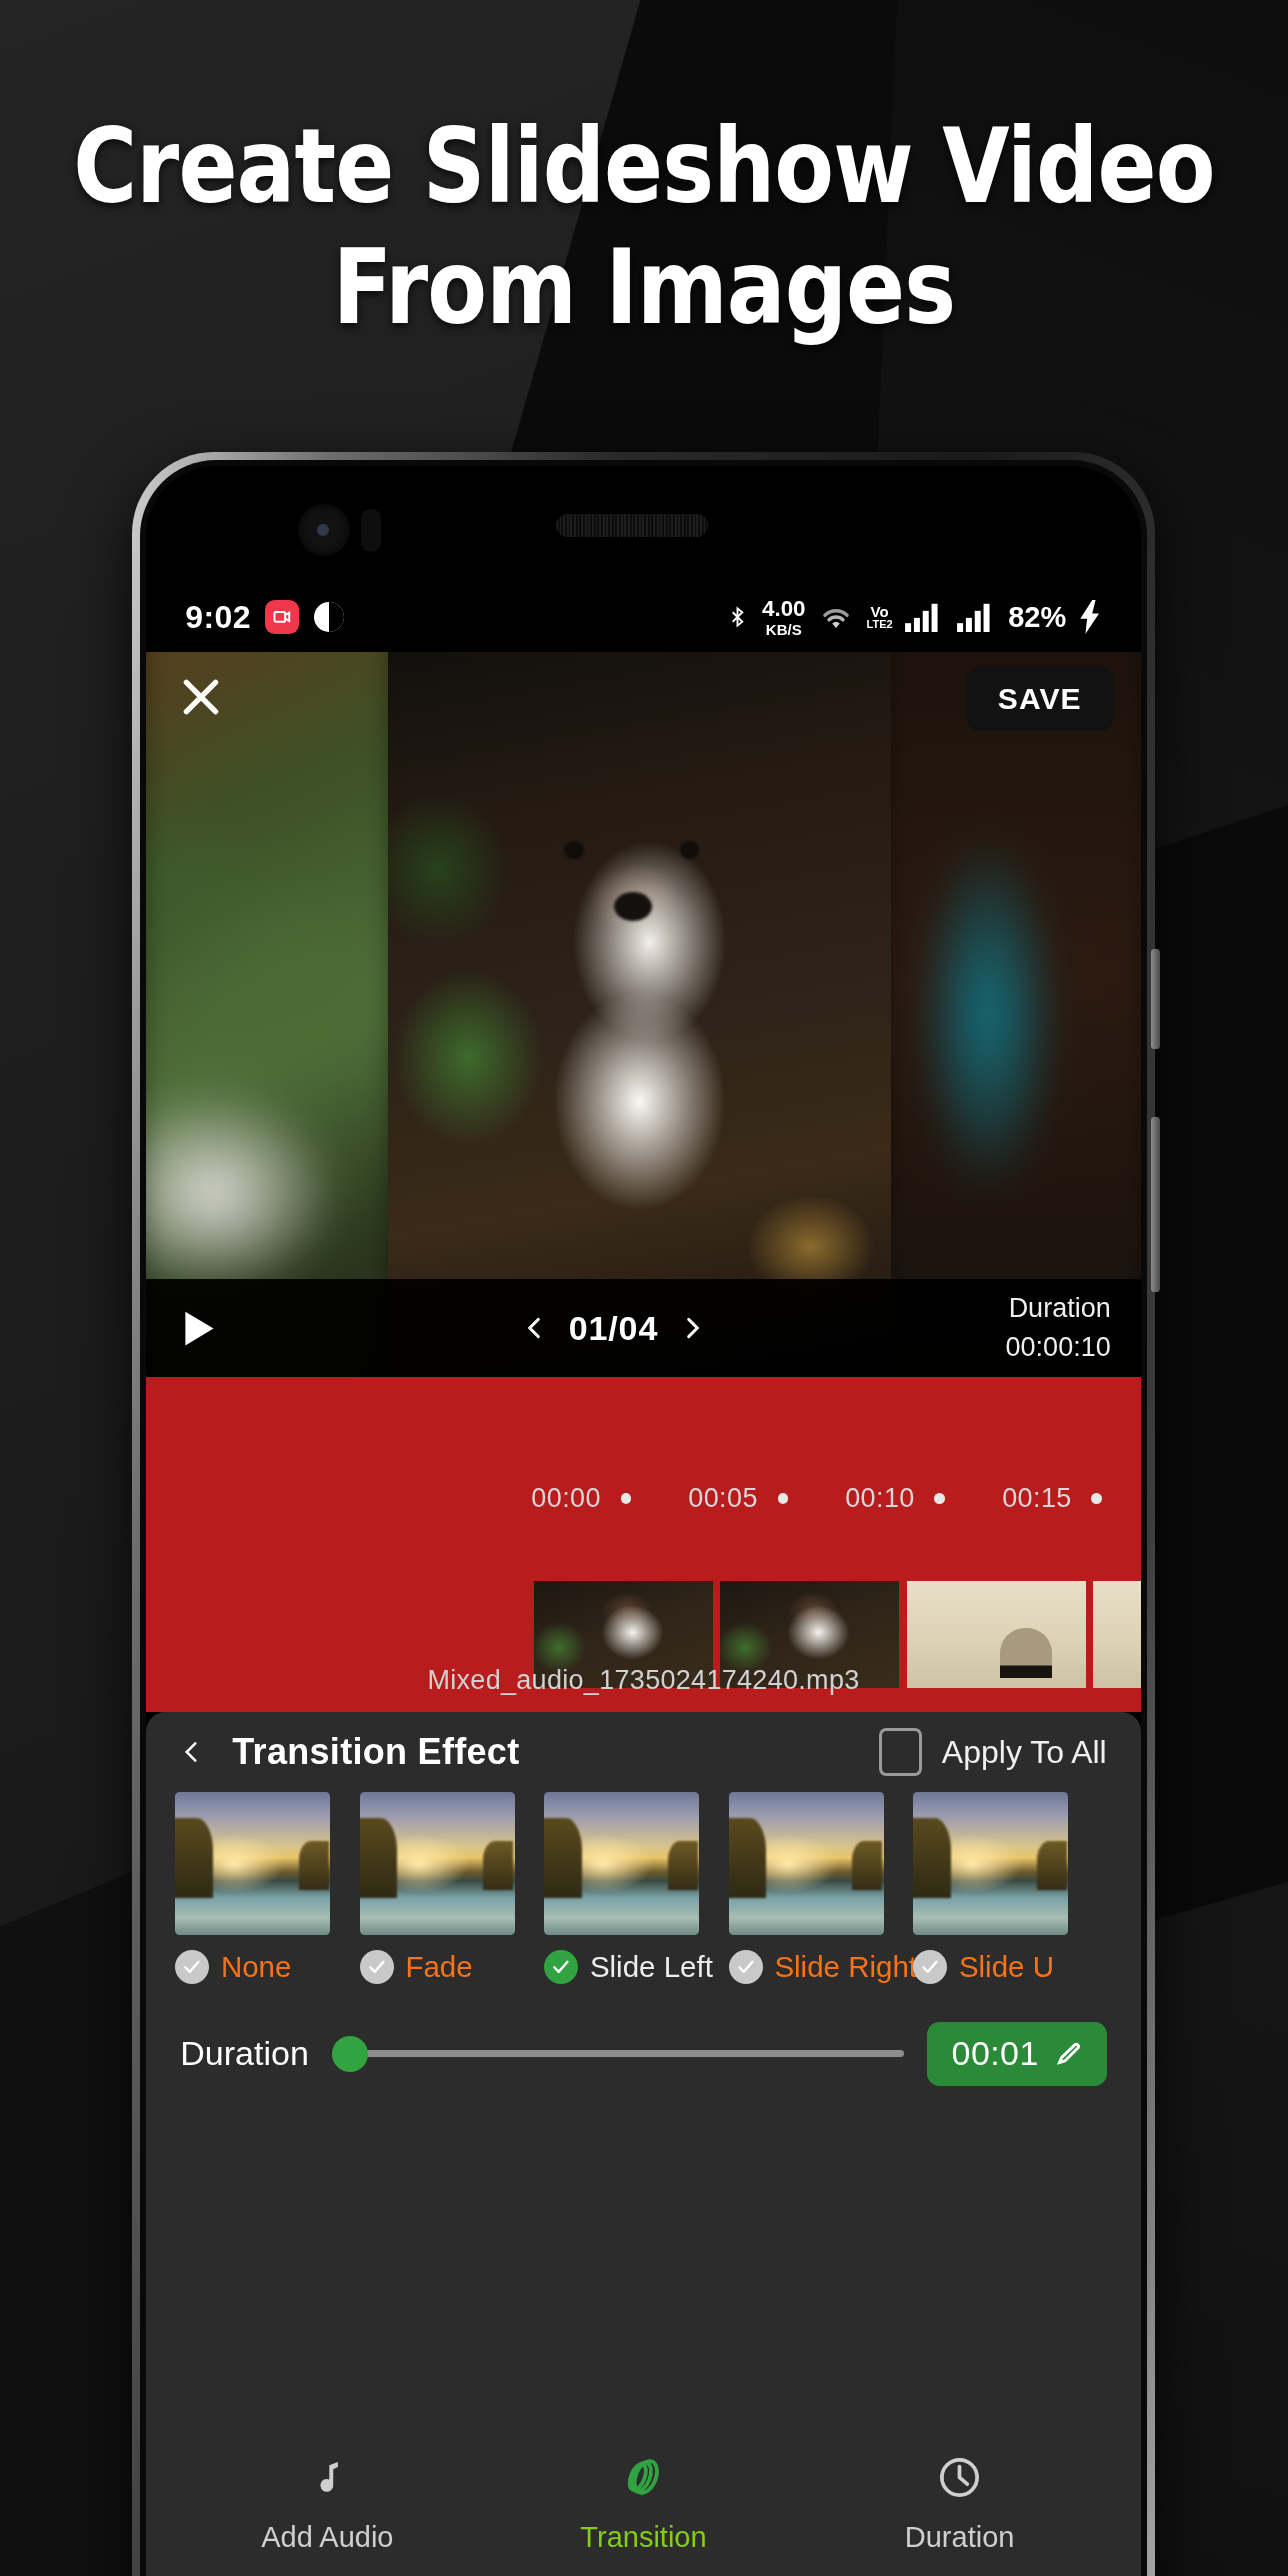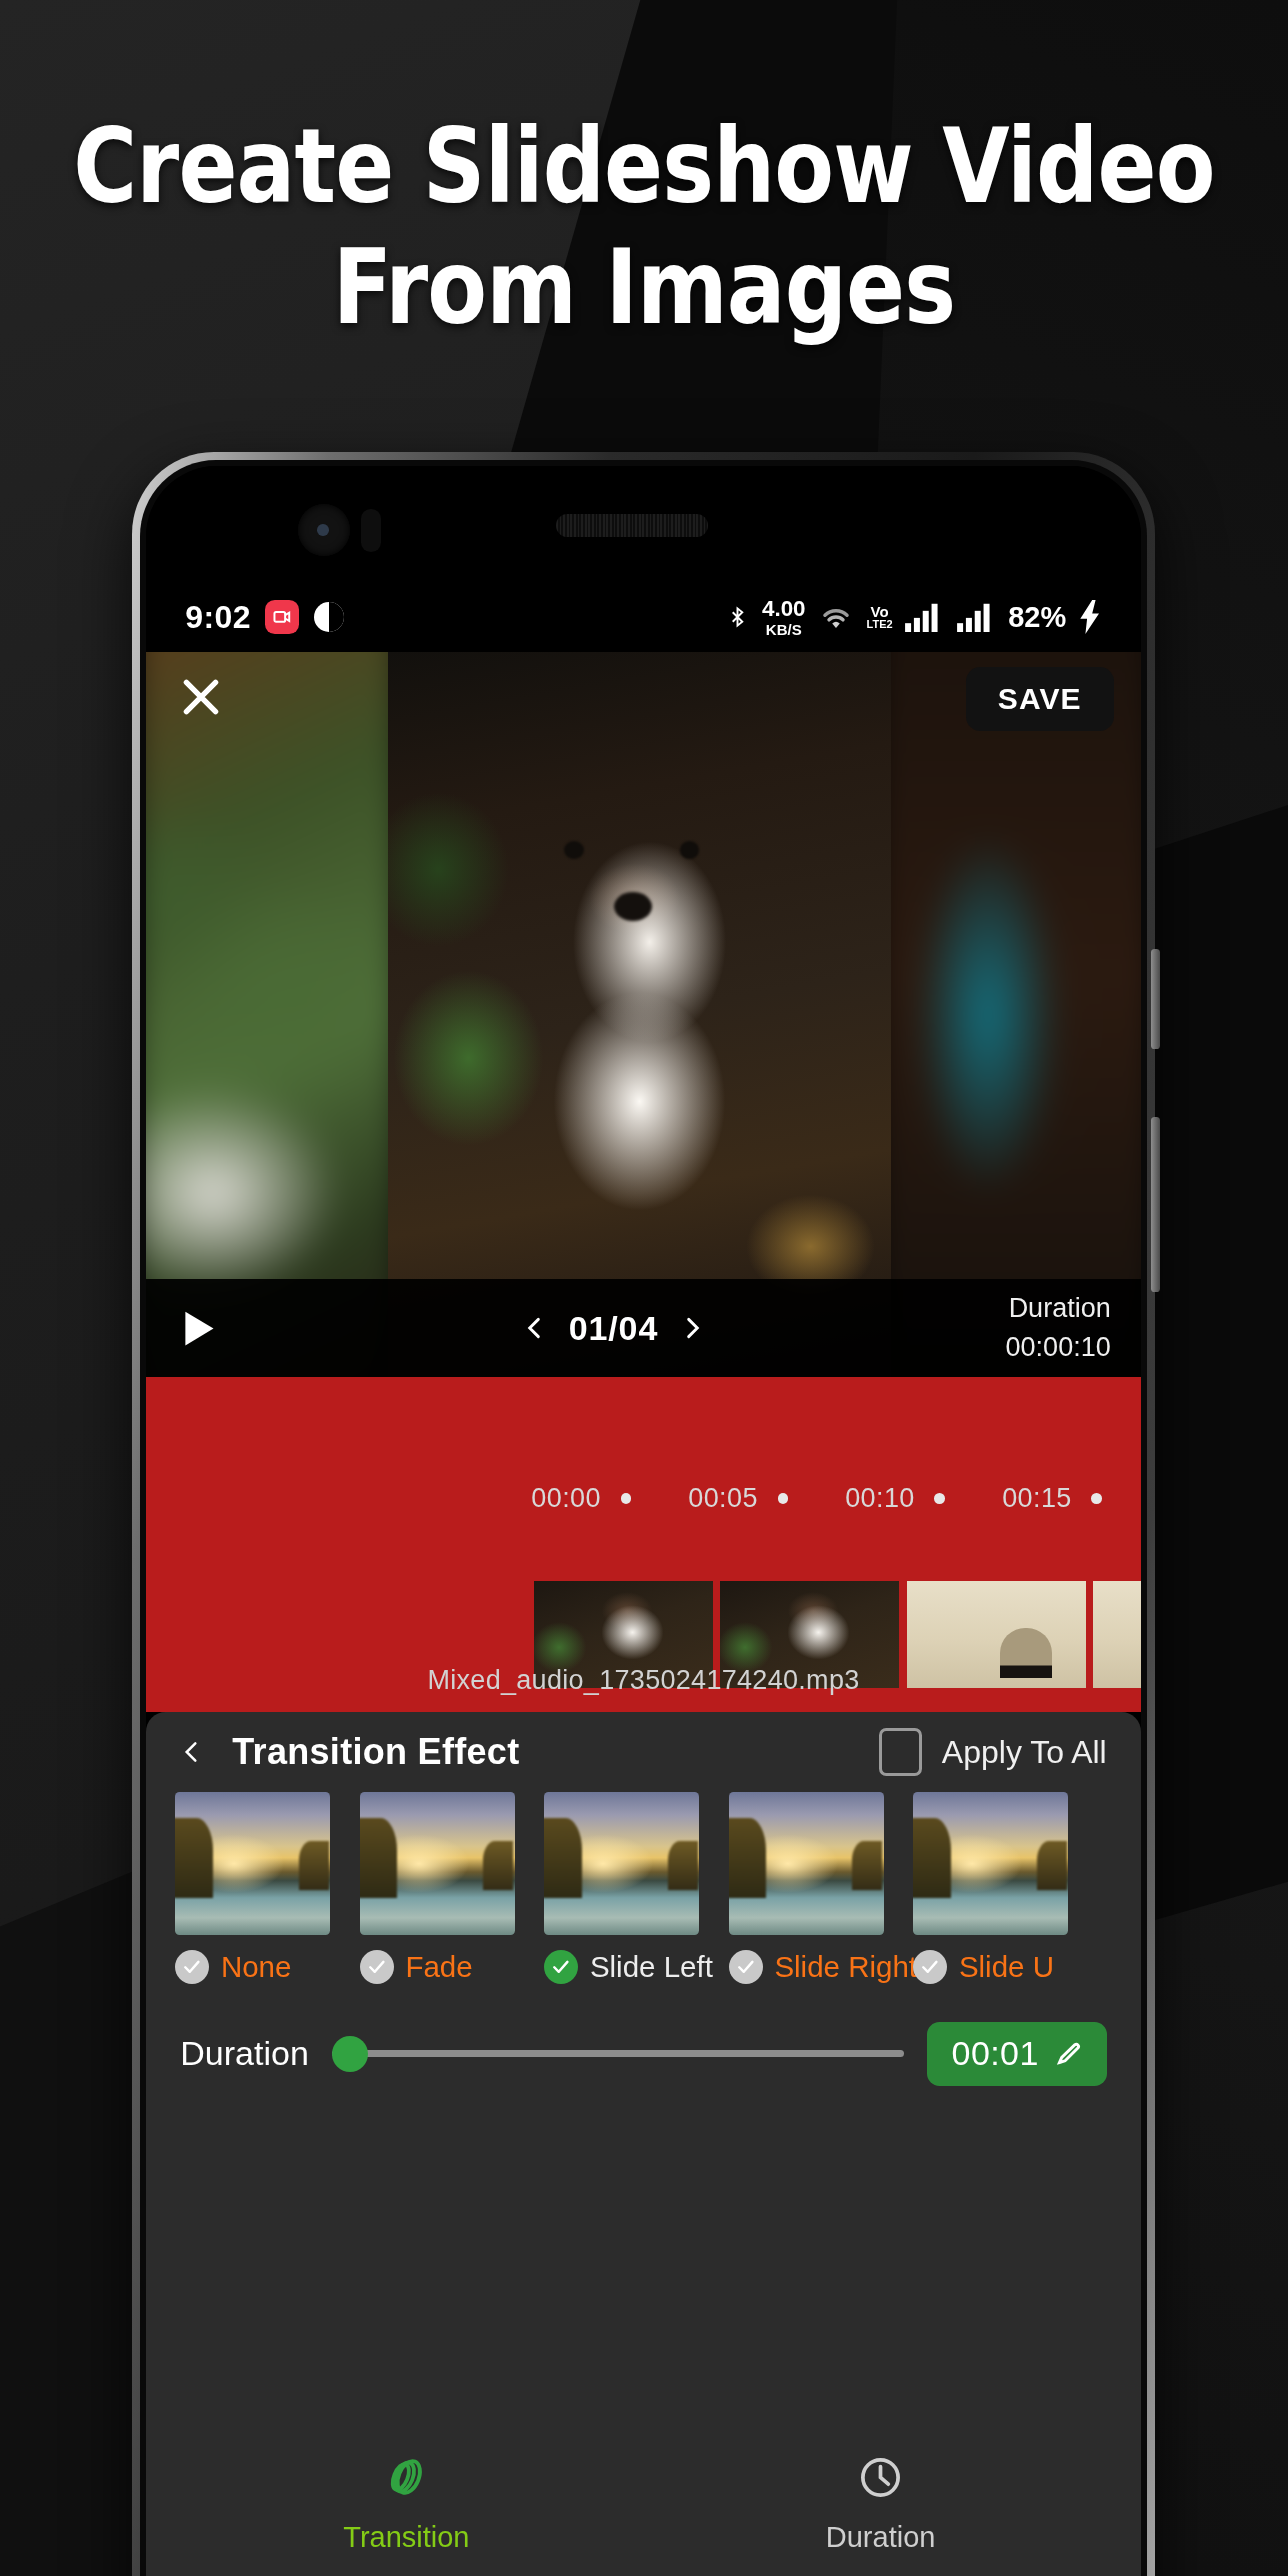--- a/index.html
+++ b/index.html
@@ -437,20 +437,28 @@
             </div>
             <div id="dur-pill">
               <span id="dur-value">00:01</span>
               <svg id="dur-pencil" viewBox="0 0 24 24" fill="none" stroke="#fff" stroke-width="2.6" stroke-linecap="round">
                 <path d="M4 20l5-1.5L20.5 7a2 2 0 0 0-2.8-2.8L6 15.5 4 20z"></path>
               </svg>
             </div>
           </div>
 
           <div id="bottom-nav">
+            <div class="nav-item">
+              <span class="nav-icon">
+                <svg width="43" height="47" viewBox="0 0 24 24" fill="#cfcfcf">
+                  <path d="M16 2v11.1a3.6 3.6 0 1 0 2.2 3.3V7.4l2.6-1.2V3.4L16 5.1V2z" transform="translate(-3,0)"></path>
+                </svg>
+              </span>
+              <span class="nav-text">Add Audio</span>
+            </div>
             <div class="nav-item active">
               <span class="nav-icon">
                 <svg width="48" height="48" viewBox="0 0 24 24" fill="none" stroke="#31a341" stroke-width="1.9">
                   <ellipse cx="13.4" cy="12" rx="5" ry="8.3" transform="rotate(22 13.4 12)"></ellipse>
                   <ellipse cx="11.2" cy="12" rx="4.2" ry="7.6" transform="rotate(22 11.2 12)"></ellipse>
                   <ellipse cx="9.4" cy="12" rx="3.4" ry="6.8" transform="rotate(22 9.4 12)"></ellipse>
                 </svg>
               </span>
               <span class="nav-text">Transition</span>
             </div>

